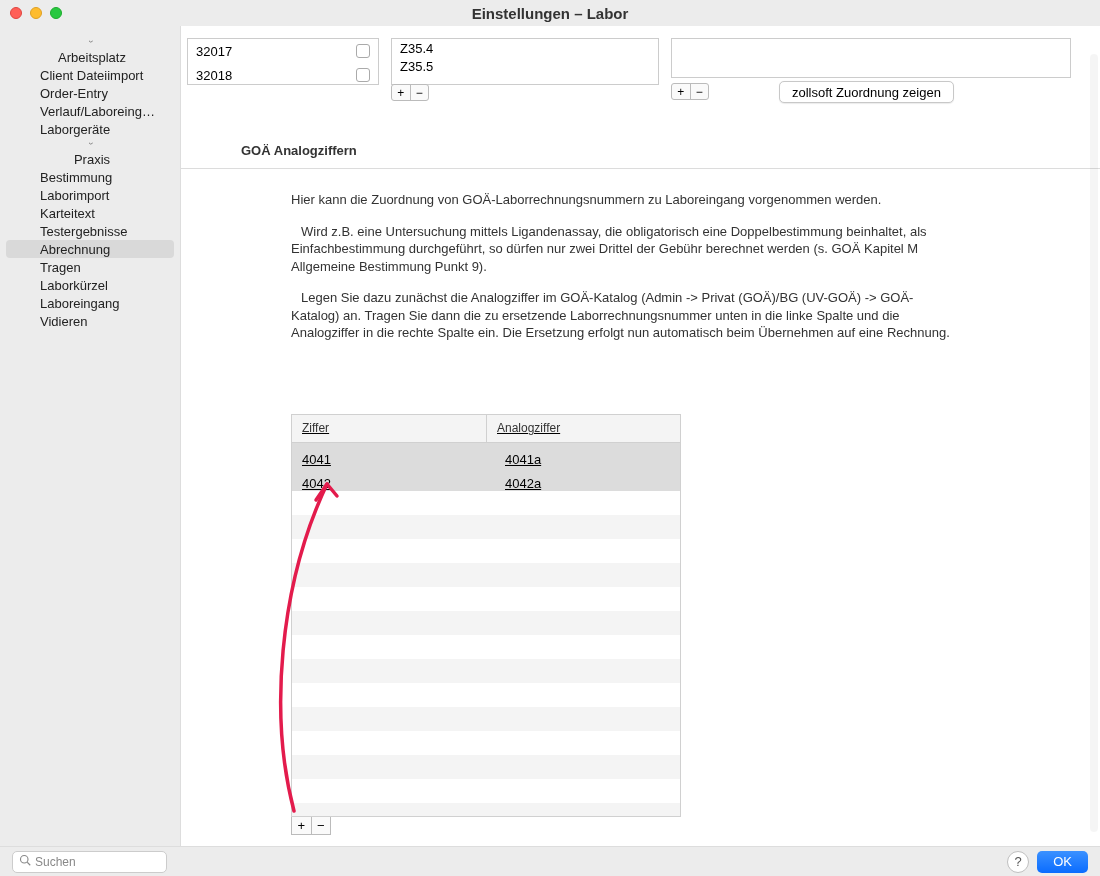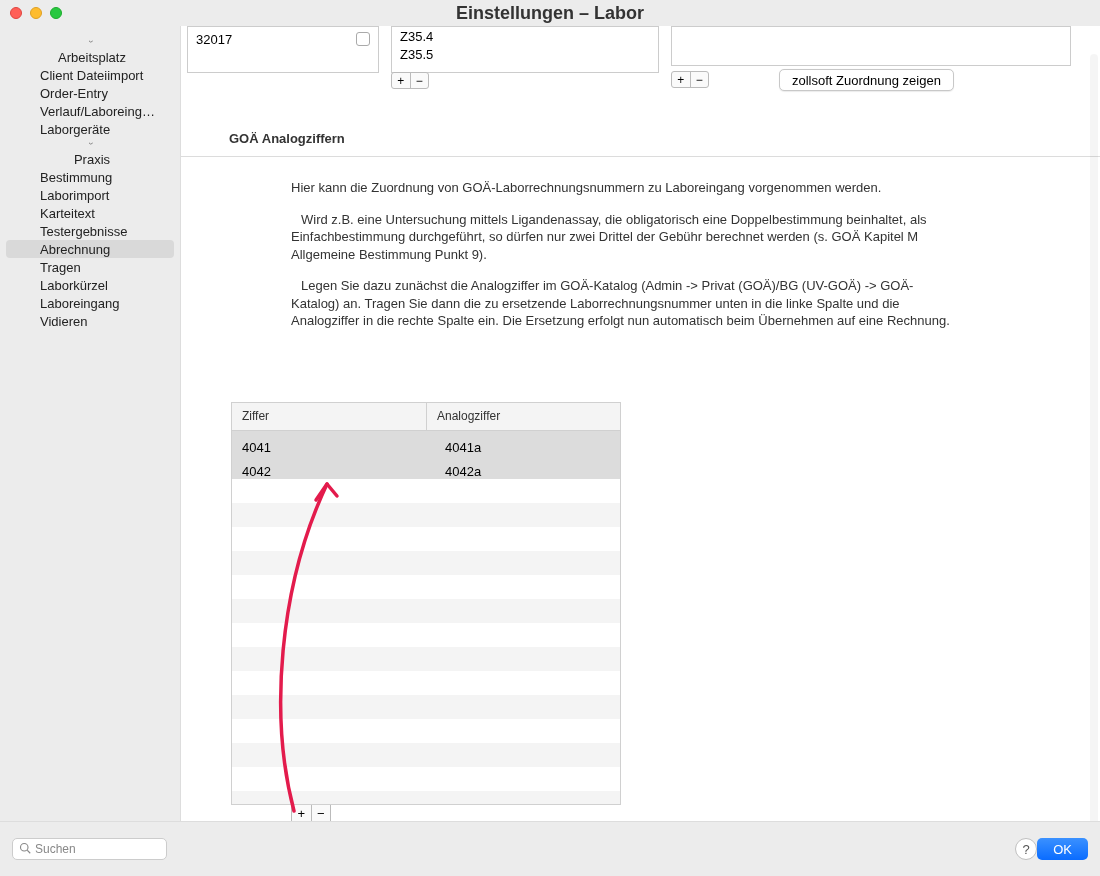--- a/index.html
+++ b/index.html
@@ -5,73 +5,73 @@
 * { box-sizing: border-box; margin: 0; padding: 0; font-family: -apple-system, "Helvetica Neue", Arial, sans-serif; }
 body { width: 1100px; height: 876px; background: #ececec; overflow: hidden; position: relative; }
 
 
 .titlebar { height: 26px; background: #ececec; display: flex; align-items: center; position: relative; border-top-left-radius: 8px; border-top-right-radius: 8px; }
 .traffic { display: flex; gap: 8px; margin-left: 10px; }
 .tl { width: 12px; height: 12px; border-radius: 50%; }
 .tl.close { background: #ff5f57; border: 0.5px solid #e0443e; }
 .tl.min { background: #febc2e; border: 0.5px solid #dfa022; }
 .tl.max { background: #28c840; border: 0.5px solid #1dac2c; }
-.titlebar-title { position: absolute; left: 50%; transform: translateX(-50%); font-size: 18px; font-weight: 600; color: #333; }
+.titlebar-title { position: absolute; left: 50%; transform: translateX(-50%); font-size: 15px; font-weight: 600; color: #333; }
 
 
 .body-content { display: flex; height: calc(100% - 26px); }
 .sidebar { width: 180px; background: #ececec; padding-top: 12px; font-size: 13px; color: #222; }
 .sidebar .group { margin-bottom: 2px; }
 .sidebar .group-header { display: flex; align-items: center; padding: 1.5px 8px 1.5px 12px; cursor: default; flex-direction: column; }
 .sidebar .item { padding: 1.5px 8px 1.5px 40px; cursor: default; white-space: nowrap; overflow: hidden; text-overflow: ellipsis; }
 .sidebar .item.selected { background: #d9d9d9; border-radius: 4px; margin: 0 6px; padding-left: 34px; }
 .chev { display: inline-block; width: 10px; transform: rotate(90deg); font-size: 9px; color: #666; margin-right: 2px; }
 
 .content { flex: 1; background: #fff; border-left: 1px solid #ddd; position: relative; overflow: hidden; display: flex; flex-direction: column; }
 
 
-.top-strip { display: flex; gap: 12px; padding: 0 10px 0 6px; align-items: flex-start; }
+.top-strip { display: flex; gap: 12px; padding: 12px 10px 0 6px; align-items: flex-start; }
 .listbox { border: 1px solid #ccc; background: #fff; font-size: 13px; }
 .listbox.small1 { width: 192px; height: 47px; overflow: hidden; }
 .listbox.small2 { width: 268px; height: 47px; overflow: hidden; }
 .listbox.small3 { width: 400px; height: 40px; }
 .list-row { display: flex; align-items: center; height: 24px; padding: 0 8px; }
 .list-row .code { flex: 0 0 80px; }
 .checkbox { width: 14px; height: 14px; border: 1px solid #aaa; border-radius: 3px; background: #fff; }
 .plusminus { display: flex; border: 1px solid #bbb; border-radius: 3px; background: #fafafa; width: 38px; height: 17px; margin-top: -1px; }
 .plusminus button { flex: 1; border: none; background: transparent; font-size: 12px; line-height: 14px; cursor: pointer; }
 .plusminus button:first-child { border-right: 1px solid #bbb; }
 .mac-btn { height: 22px; padding: 0 12px; font-size: 13px; background: #fff; border: 1px solid #c8c8c8; border-radius: 5px; cursor: pointer; box-shadow: 0 0.5px 1px rgba(0,0,0,.08); }
 
 
-.section-title { font-size: 13px; font-weight: 600; color: #333; margin: 40px 0 8px 48px; }
+.section-title { font-size: 13px; font-weight: 600; color: #333; margin: 40px 0 8px 60px; }
 .desc { font-size: 13px; color: #333; line-height: 1.35; max-width: 660px; margin: 0 0 0 110px; }
 .desc p { margin-bottom: 14px; }
 
 
-.analog-table { margin: 58px 0 0 50px; width: 390px; border: 1px solid #d0d0d0; font-size: 13px; }
+.analog-table { margin: 58px 0 0 110px; width: 390px; border: 1px solid #d0d0d0; font-size: 13px; text-decoration: underline; }
 .analog-table .thead { display: flex; background: #f4f4f4; height: 28px; align-items: center; border-bottom: 1px solid #d0d0d0; }
 .analog-table .th { padding: 0 10px; color: #333; font-size: 12px; }
 .analog-table .th.c1 { width: 195px; border-right: 1px solid #d0d0d0; height: 100%; display: flex; align-items: center; }
 .analog-table .tbody { height: 373px; overflow: hidden; }
 .analog-table .tr { display: flex; height: 24px; align-items: flex-end; gap: 8px; }
 .analog-table .tr .td { padding: 0 10px; }
 .analog-table .tr .td.c1 { width: 195px; }
 .analog-table .tr.data { background: #dcdcdc; }
 .analog-table .tr.ea { background: #fff; }
 .analog-table .tr.eb { background: #f4f4f4; }
 .table-plusminus { display: flex; border: 1px solid #bbb; background: #fafafa; width: 40px; height: 18px; margin-left: 110px; border-top: none; }
 .table-plusminus button { flex: 1; border: none; background: transparent; font-size: 13px; cursor: pointer; }
 .table-plusminus button:first-child { border-right: 1px solid #bbb; }
 
 
 .arrow { position: absolute; pointer-events: none; }
 
 
-.bottom-bar { position: absolute; left: 0; right: 0; bottom: 0; height: 55px; background: #ececec; border-top: 1px solid #ddd; display: flex; align-items: center; padding: 0 12px; }
+.bottom-bar { position: absolute; left: 0; right: 0; bottom: 0; height: 30px; background: #ececec; border-top: 1px solid #ddd; display: flex; align-items: center; padding: 0 12px; gap: 8px; }
 .search-box { display: flex; align-items: center; width: 155px; height: 22px; background: #fff; border: 1px solid #ccc; border-radius: 5px; padding: 0 6px; font-size: 12px; color: #888; }
 .search-box .icon { margin-right: 4px; color: #888; }
 .bottom-bar .spacer { flex: 1; }
 .help-btn { width: 22px; height: 22px; border-radius: 50%; border: 1px solid #c0c0c0; background: #fff; font-size: 13px; color: #555; display: flex; align-items: center; justify-content: center; cursor: pointer; }
 .ok-btn { height: 22px; padding: 0 16px; border: none; border-radius: 5px; background: linear-gradient(#3b91ff,#0a6cff); color: #fff; font-size: 13px; font-weight: 500; cursor: pointer; }
 
 .scrollbar-right { position:absolute; right:2px; top:28px; width:8px; bottom:44px; background:rgba(0,0,0,0.04); border-radius:4px; }
 </style>
 </head>
 <body>
@@ -118,20 +118,25 @@
   <div class="content">
 
     <div class="top-strip">
       <div style="display:flex;flex-direction:column;">
         <div class="listbox small1">
           <div class="list-row">
             <span class="code">32017</span>
             <span style="flex:1"></span>
             <span class="checkbox"></span>
           </div>
+          <div class="list-row">
+            <span class="code">32018</span>
+            <span style="flex:1"></span>
+            <span class="checkbox"></span>
+          </div>
         </div>
       </div>
 
       <div style="display:flex;flex-direction:column;">
         <div class="listbox small2">
           <div class="list-row" style="height:18px">
             <span>Z35.4</span>
           </div>
           <div class="list-row" style="height:18px">
             <span>Z35.5</span>

